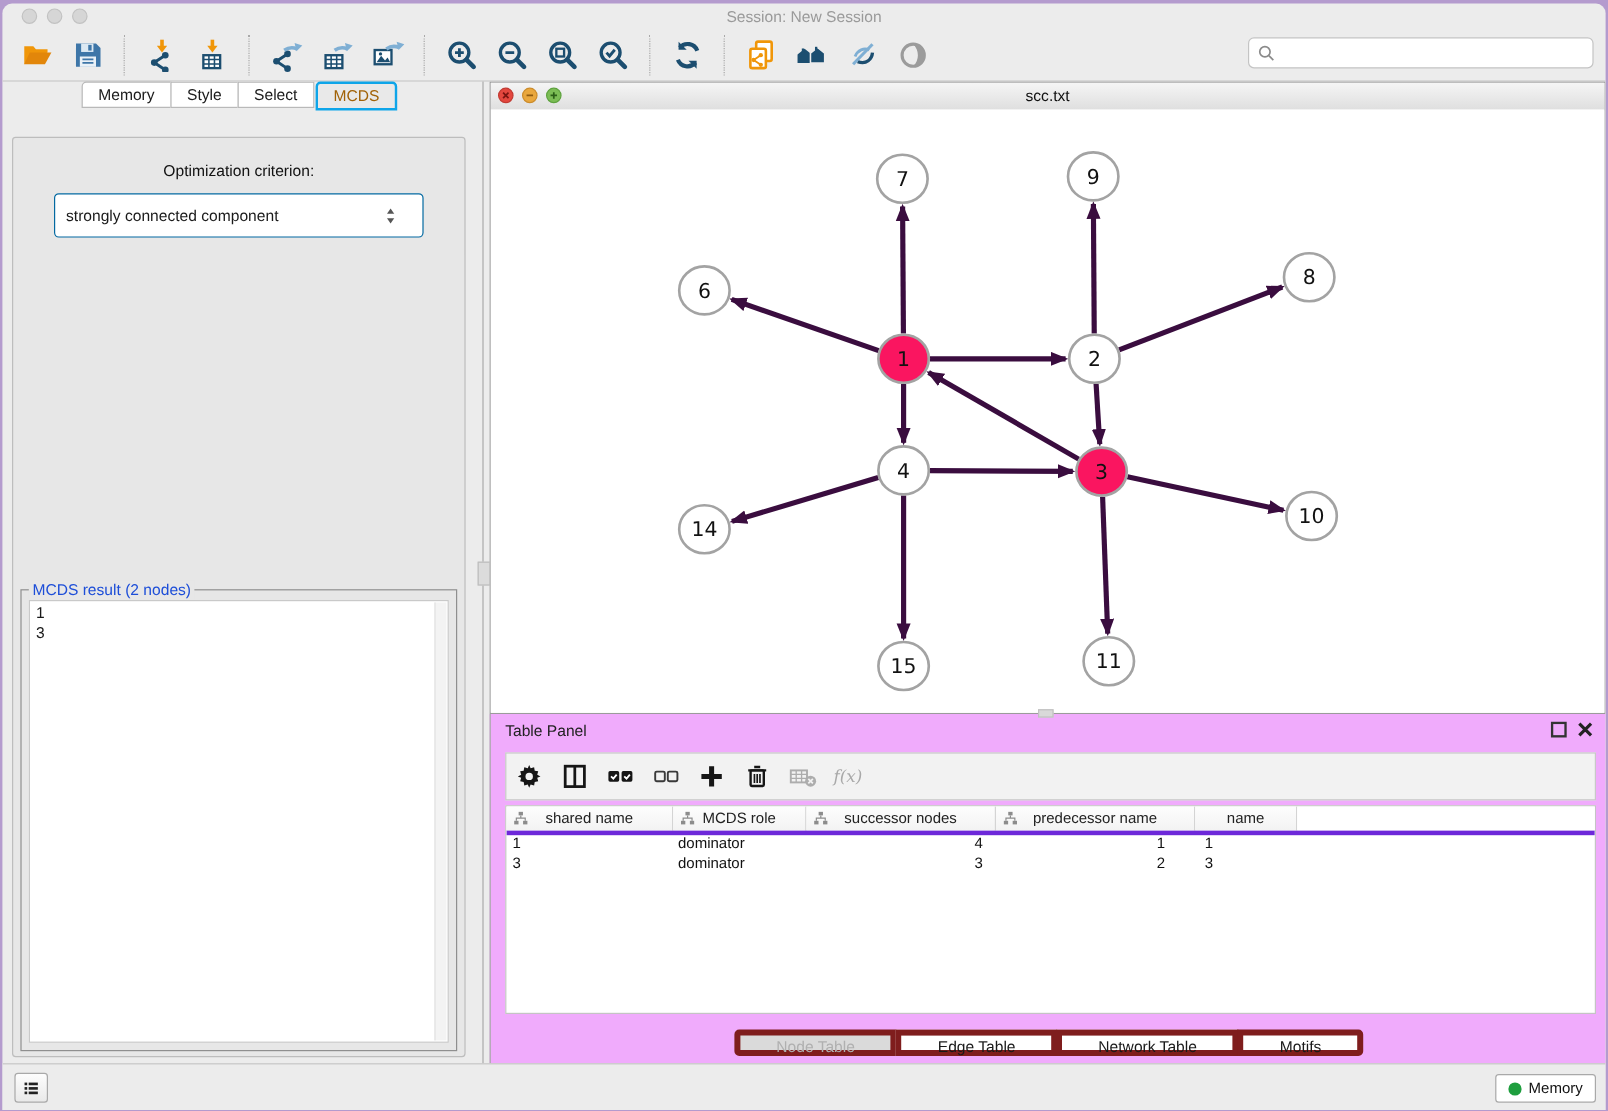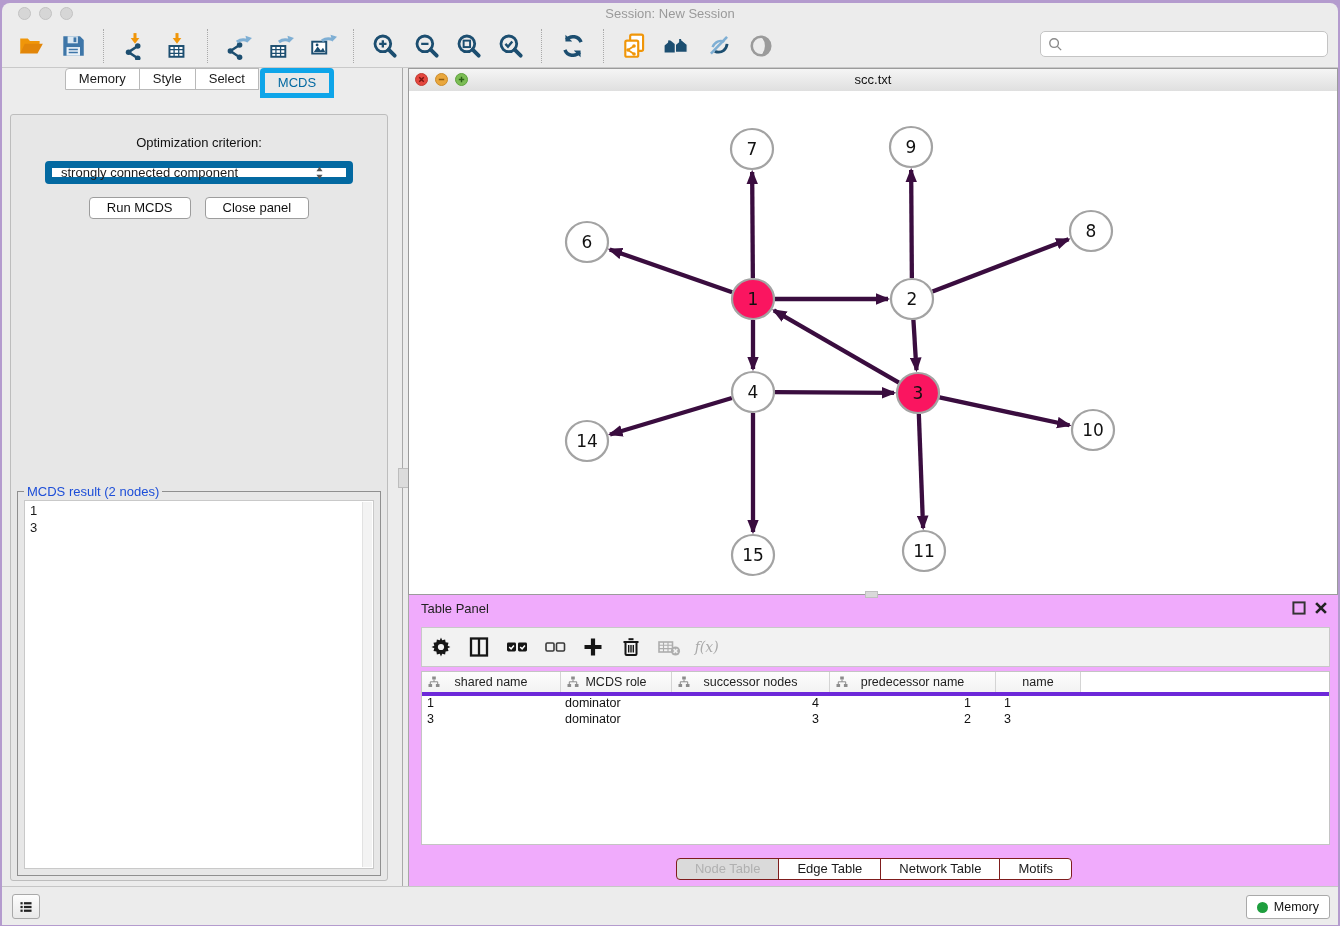--- a/index.html
+++ b/index.html
@@ -28,24 +28,24 @@
   .searchbox input{border:none;outline:none;flex:1;font-size:13px;background:transparent;margin-left:4px;font-family:inherit;}
 
   
   .cpanel{position:absolute;left:0;top:65px;width:394px;bottom:38px;}
   .panel-head{height:26px;display:flex;align-items:center;padding:0 10px;}
   .panel-head .ptitle{flex:1;font-size:13px;color:#222;}
   .mini-btn{width:14px;height:14px;display:inline-flex;align-items:center;justify-content:center;margin-left:8px;cursor:default;}
   .ctabs{display:flex;justify-content:center;position:relative;z-index:2;}
   .ctab{height:20px;line-height:20px;padding:0 13px;background:#fff;border:1px solid #b9b9b9;margin-right:-1px;font-size:13px;}
   .ctab:first-child{border-radius:4px 0 0 0;}
-  .ctab.active{background:#e9e9e9;color:#0369a1;border:5px solid #0ea5e9;border-radius:4px 4px 0 0;margin-left:2px;}
+  .ctab.active{background:#e9e9e9;color:#a16207;border:2px solid #0ea5e9;border-radius:4px 4px 0 0;margin-left:2px;}
   .cbody{position:absolute;left:8px;right:8px;top:46px;bottom:6px;background:#e7e7e7;border:1px solid #bdbdbd;border-radius:3px;}
   .opt-label{text-align:center;margin-top:20px;font-size:13px;color:#111;}
-  .selectbox{width:308px;height:23px;margin:11px auto 0 auto;background:#fff;border:7px solid #0369a1;border-radius:4px;display:flex;align-items:center;padding:0 22px 0 9px;box-sizing:border-box;}
+  .selectbox{width:308px;height:37px;margin:11px auto 0 auto;background:#fff;border:1px solid #0369a1;border-radius:4px;display:flex;align-items:center;padding:0 22px 0 9px;box-sizing:border-box;}
   .selectbox .selval{flex:1;font-size:13px;}
   .btnrow{display:flex;justify-content:center;gap:14px;margin-top:13px;}
   .pbtn{height:22px;line-height:20px;background:#fff;border:1px solid #9d9d9d;border-radius:4px;padding:0 17px;font-size:13px;color:#111;}
   .groupbox{position:absolute;left:6px;right:6px;top:376px;bottom:4px;border:1px solid #8f8f8f;}
   .grouplabel{position:absolute;top:-8px;left:6px;background:#e7e7e7;padding:0 3px;font-size:13px;color:#1d4ed8;}
   .resultarea{position:absolute;left:6px;right:6px;top:8px;bottom:6px;background:#fff;border:1px solid #c9c9c9;font-size:13px;line-height:17px;padding:1px 0 0 5px;overflow:hidden;}
   .resultarea .sb{position:absolute;right:1px;top:1px;bottom:1px;width:9px;background:#f3f3f3;border-left:1px solid #e2e2e2;}
 
   
   .vsplit{position:absolute;left:400px;top:65px;bottom:38px;width:1px;background:#a9a9a9;}
@@ -72,21 +72,21 @@
   .ttb-icon.wide svg{width:34px;}
   .dtable{position:absolute;left:12px;right:8px;top:76px;bottom:42px;background:#fff;border:1px solid #c4c4c4;box-sizing:border-box;overflow:hidden;}
   .thead{display:flex;height:20px;border-bottom:4px solid #6d28d9;background:#fbfbfb;}
   .th{position:relative;display:flex;align-items:center;justify-content:center;font-size:12.5px;color:#222;border-right:1px solid #d4d4d4;box-sizing:border-box;background:linear-gradient(#fdfdfd,#f3f3f3);}
   .th .hicon{position:absolute;left:6px;top:4px;width:12px;height:12px;}
   .th.filler{border-right:none;background:#fff;flex:1;}
   .trow{display:flex;height:16px;font-size:12.5px;color:#111;}
   .td{box-sizing:border-box;overflow:hidden;white-space:nowrap;}
 
   .btabs{position:absolute;bottom:7px;left:0;right:0;display:flex;justify-content:center;}
-  .btab{height:22px;line-height:20px;padding:0 18px;background:#fff;border:1px solid #7f1d1d;margin-right:-1px;font-size:13px;box-sizing:border-box;}
+  .btab{height:22px;line-height:20px;padding:0 30px;background:#fff;border:5px solid #7f1d1d;margin-right:-1px;font-size:13px;box-sizing:border-box;}
   .btab:first-child{border-radius:4px 0 0 4px;}
   .btab:last-child{border-radius:0 4px 4px 0;}
   .btab.active{background:#dadada;color:#b0b0b0;}
 
   
   .statusbar{position:absolute;left:0;right:0;bottom:0;height:38px;background:#ececec;border-top:1px solid #c6c6c6;}
   .sb-left{position:absolute;left:10px;top:7px;width:28px;height:25px;border:1px solid #a9a9a9;border-radius:3px;background:linear-gradient(#fdfdfd,#e9e9e9);display:flex;align-items:center;justify-content:center;box-sizing:border-box;}
   .sb-left svg{width:18px;height:18px;}
   .memory{position:absolute;right:8px;top:8px;height:24px;border:1px solid #a9a9a9;border-radius:3px;background:#fff;display:flex;align-items:center;padding:0 10px;box-sizing:border-box;}
   .memdot{width:11px;height:11px;border-radius:50%;background:#1e9e3e;margin-right:6px;}
@@ -277,24 +277,20 @@
         <div class="ctab active">MCDS</div>
       </div>
     <div class="cbody">
       <div class="opt-label">Optimization criterion:</div>
       <div class="selectbox">
         <span class="selval">strongly connected component</span>
         <svg viewBox="0 0 10 18" width="9" height="16">
             <path d="M5 2l3.4 5H1.6z" fill="#555"></path>
             <path d="M5 16l-3.4-5h6.8z" fill="#555"></path>
           </svg>
-      </div>
-      <div class="btnrow">
-        <button class="pbtn">Run MCDS</button>
-        <button class="pbtn">Close panel</button>
       </div>
       <div class="groupbox">
         <span class="grouplabel">MCDS result (2 nodes)</span>
         <div class="resultarea" id="result-area">
             <div class="sb"></div>
             <div>1</div>
             <div>3</div>
           </div>
       </div>
     </div>

